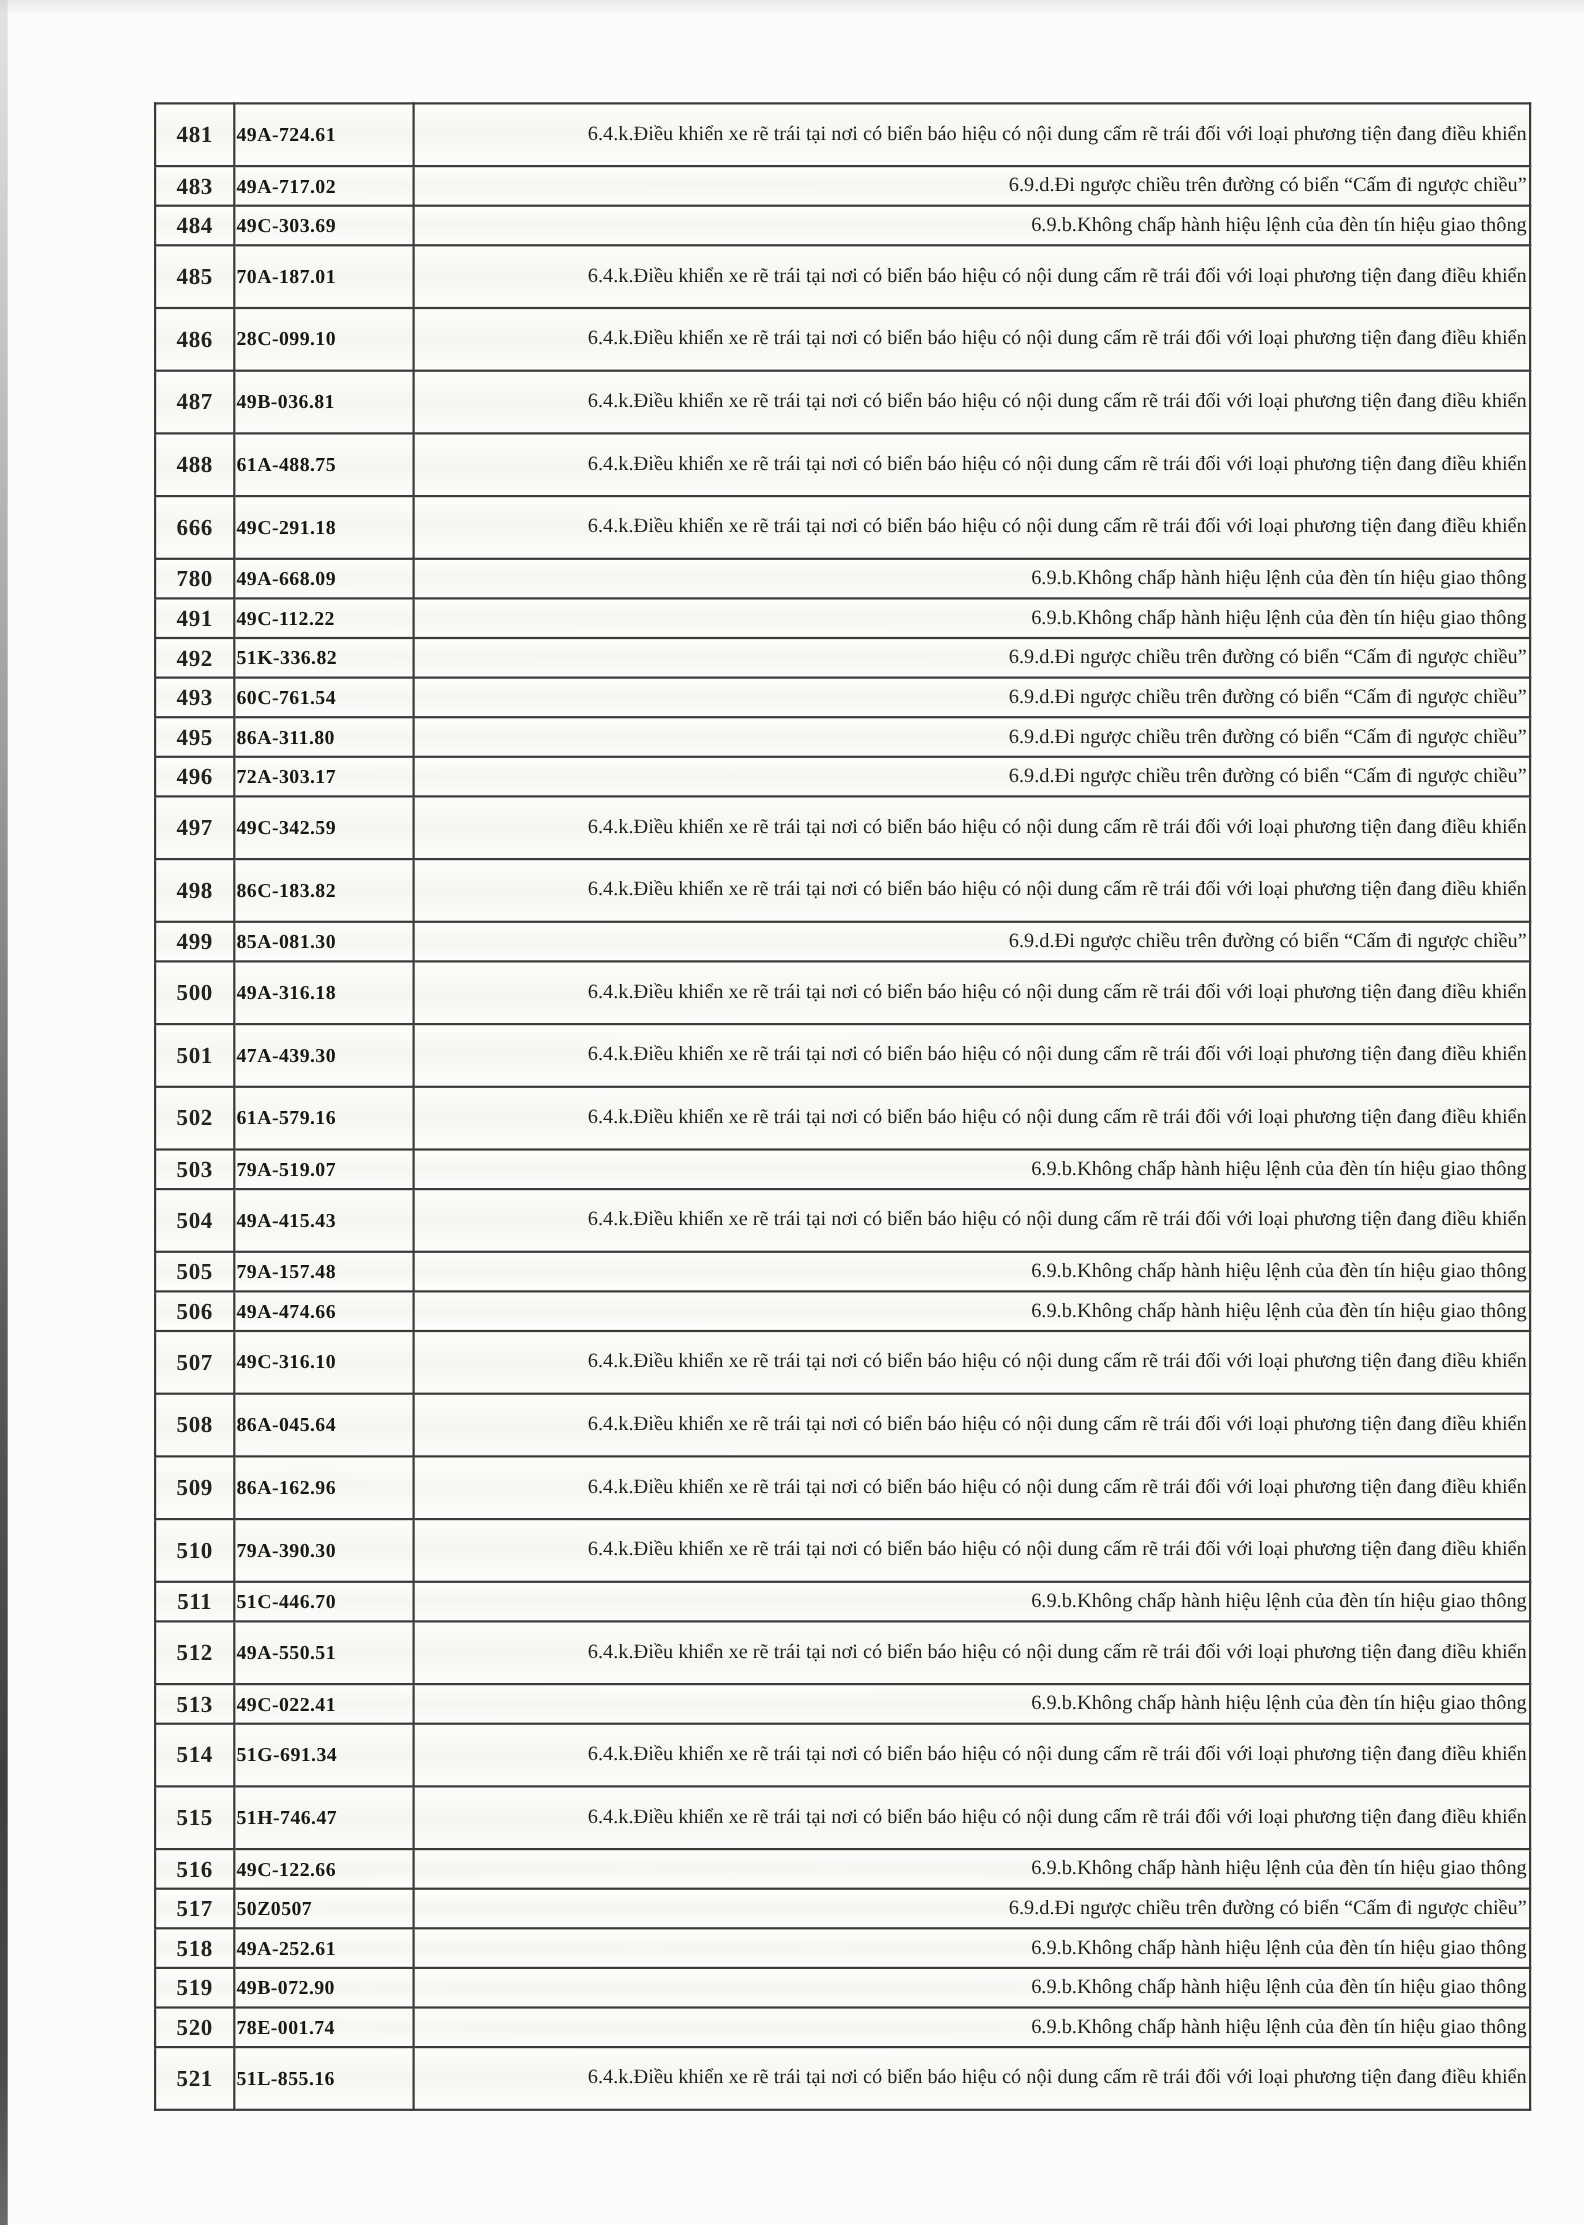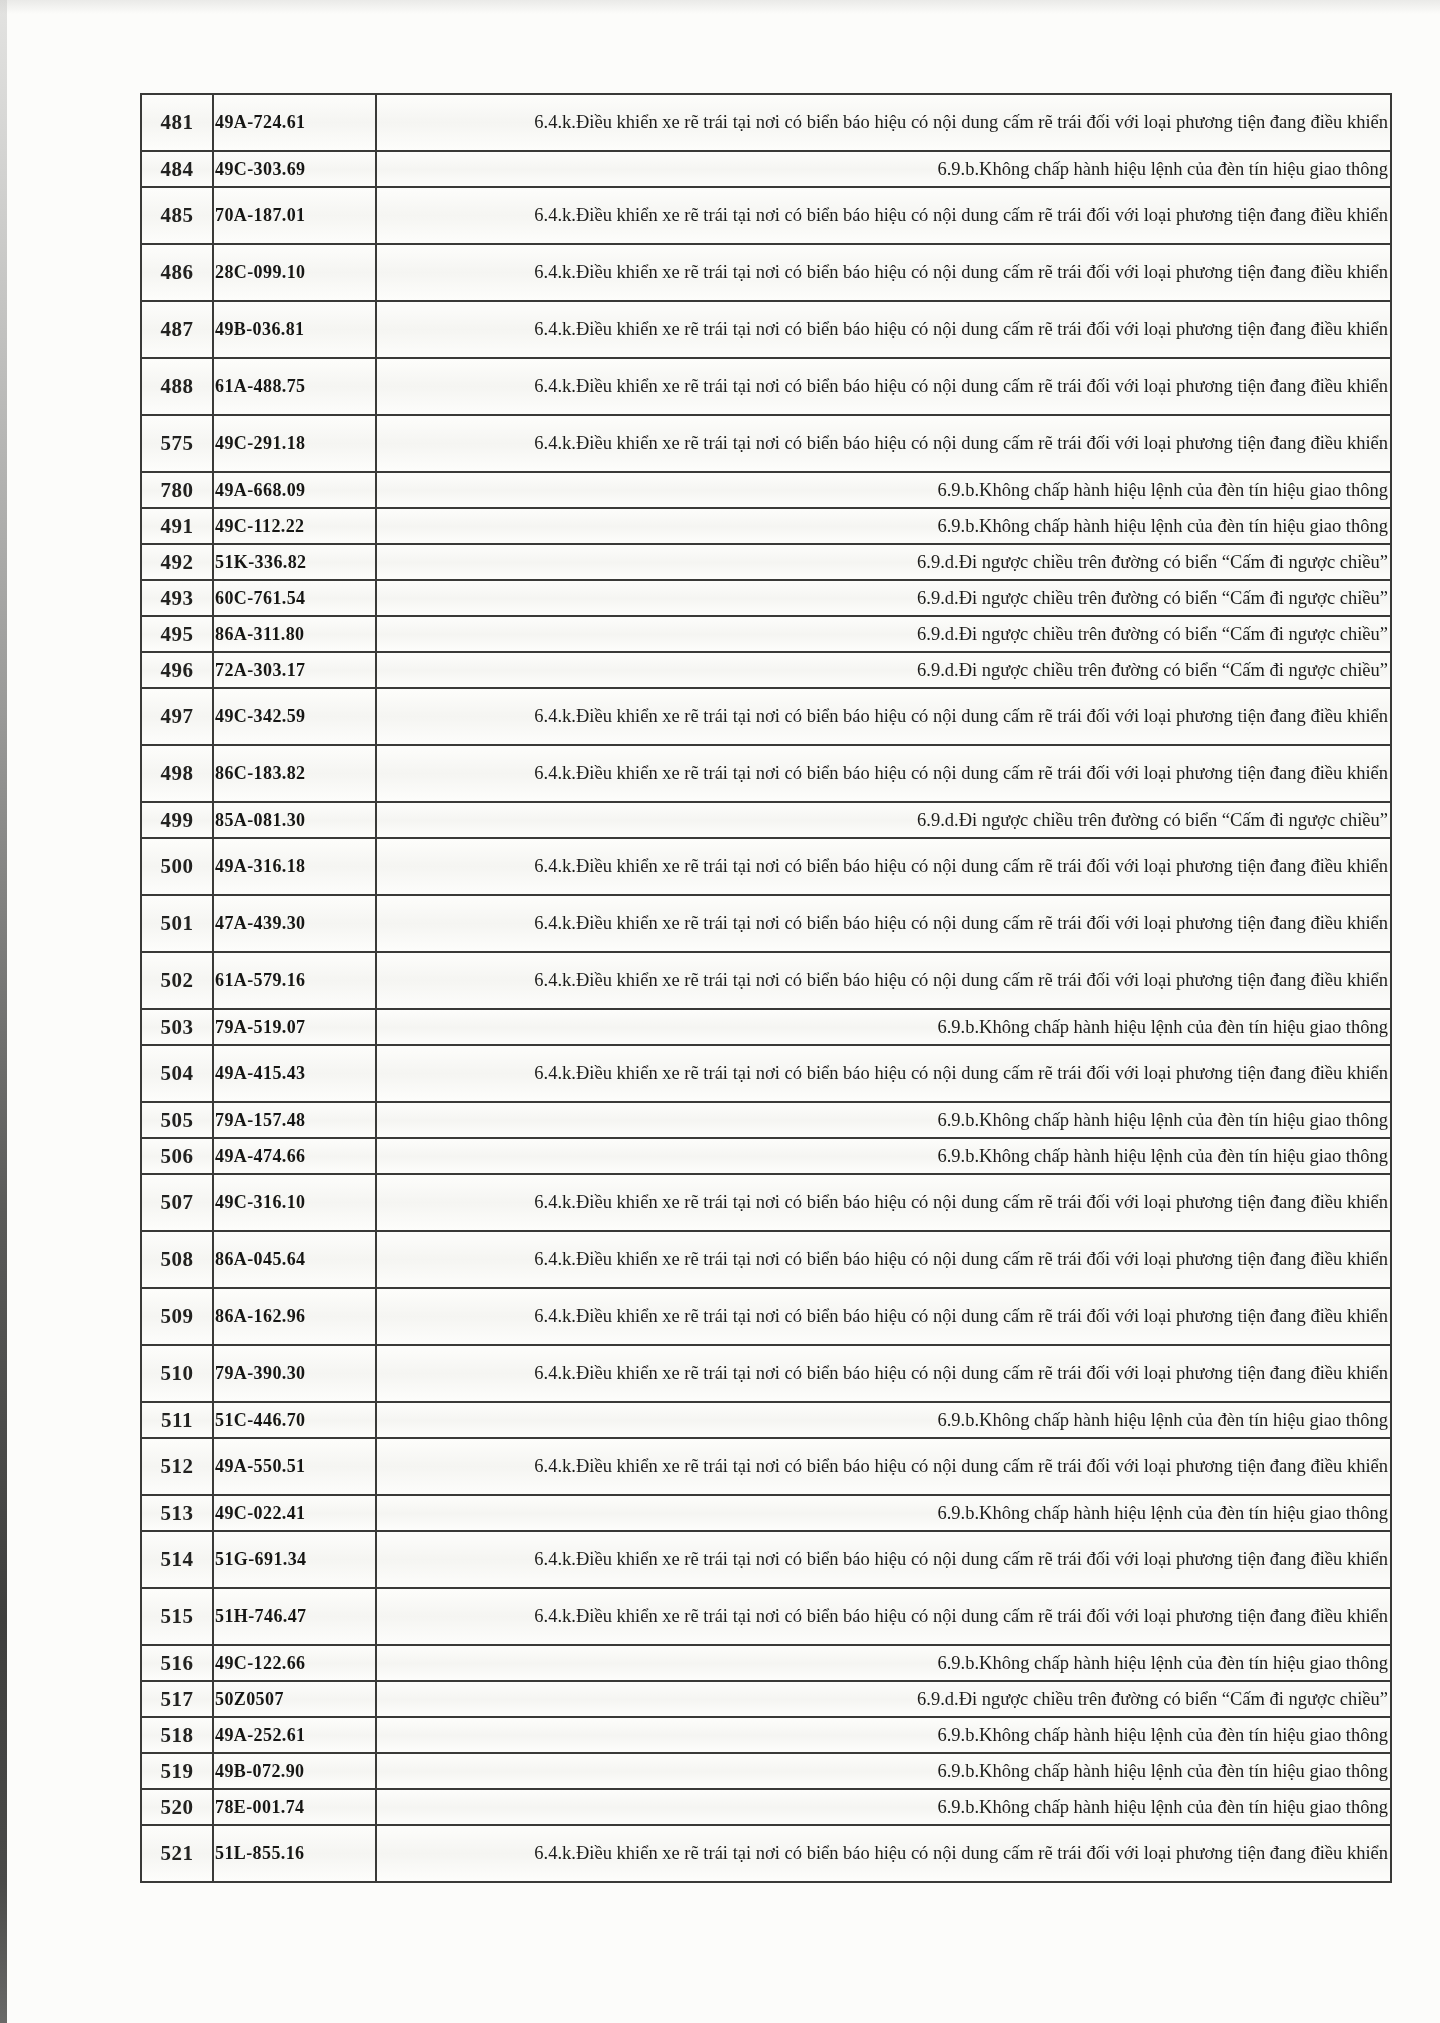--- a/index.html
+++ b/index.html
@@ -92,20 +92,25 @@
       <col style="width:163px">
       <col style="width:1015px">
     </colgroup>
     <tbody>
         <tr class="row-tall">
           <td class="c-no">481</td>
           <td class="c-plate">49A-724.61</td>
           <td class="c-viol">6.4.k.Điều khiển xe rẽ trái tại nơi có biển báo hiệu có nội dung cấm rẽ trái đối với loại phương tiện đang điều khiển</td>
         </tr>
         <tr class="row-short">
+          <td class="c-no">483</td>
+          <td class="c-plate">49A-717.02</td>
+          <td class="c-viol">6.9.d.Đi ngược chiều trên đường có biển “Cấm đi ngược chiều”</td>
+        </tr>
+        <tr class="row-short">
           <td class="c-no">484</td>
           <td class="c-plate">49C-303.69</td>
           <td class="c-viol">6.9.b.Không chấp hành hiệu lệnh của đèn tín hiệu giao thông</td>
         </tr>
         <tr class="row-tall">
           <td class="c-no">485</td>
           <td class="c-plate">70A-187.01</td>
           <td class="c-viol">6.4.k.Điều khiển xe rẽ trái tại nơi có biển báo hiệu có nội dung cấm rẽ trái đối với loại phương tiện đang điều khiển</td>
         </tr>
         <tr class="row-tall">
@@ -117,21 +122,21 @@
           <td class="c-no">487</td>
           <td class="c-plate">49B-036.81</td>
           <td class="c-viol">6.4.k.Điều khiển xe rẽ trái tại nơi có biển báo hiệu có nội dung cấm rẽ trái đối với loại phương tiện đang điều khiển</td>
         </tr>
         <tr class="row-tall">
           <td class="c-no">488</td>
           <td class="c-plate">61A-488.75</td>
           <td class="c-viol">6.4.k.Điều khiển xe rẽ trái tại nơi có biển báo hiệu có nội dung cấm rẽ trái đối với loại phương tiện đang điều khiển</td>
         </tr>
         <tr class="row-tall">
-          <td class="c-no">575</td>
+          <td class="c-no">666</td>
           <td class="c-plate">49C-291.18</td>
           <td class="c-viol">6.4.k.Điều khiển xe rẽ trái tại nơi có biển báo hiệu có nội dung cấm rẽ trái đối với loại phương tiện đang điều khiển</td>
         </tr>
         <tr class="row-short">
           <td class="c-no">780</td>
           <td class="c-plate">49A-668.09</td>
           <td class="c-viol">6.9.b.Không chấp hành hiệu lệnh của đèn tín hiệu giao thông</td>
         </tr>
         <tr class="row-short">
           <td class="c-no">491</td>

